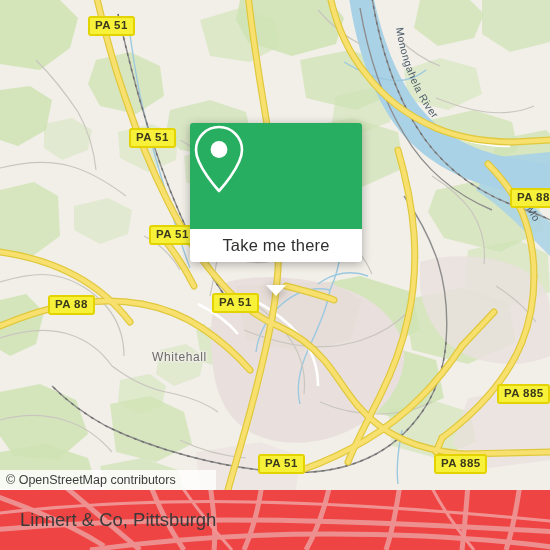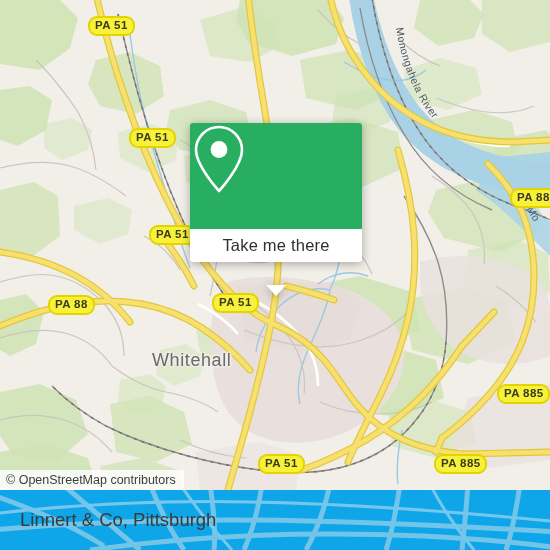--- a/index.html
+++ b/index.html
@@ -12,37 +12,37 @@
 
   
   #map{position:absolute;left:0;top:0;width:550px;height:490px;overflow:hidden;background:#f2efe9;}
   #map svg{position:absolute;left:0;top:0;}
 
   
   .shield{
     position:absolute;
     background:#f7f13a;
     border:2px solid #e3d400;
-    border-radius:9px;
+    border-radius:3px;
     color:#3a3a1c;
     font-size:11.5px;
     font-weight:bold;
     letter-spacing:.4px;
     padding:1px 5px 2px 5px;
     line-height:13px;
     white-space:nowrap;
     box-sizing:border-box;
     text-shadow:0 0 2px #f7f13a;
   }
 
   
   .place-label{
     position:absolute;
     color:#6a6a6a;
-    font-size:18px;
+    font-size:12px;
     letter-spacing:.6px;
     white-space:nowrap;
     text-shadow:
        1px 0 2px #f2efe9,-1px 0 2px #f2efe9,
        0 1px 2px #f2efe9,0 -1px 2px #f2efe9,
        1px 1px 2px #f2efe9,-1px -1px 2px #f2efe9;
   }
 
   
   .river-text{
@@ -75,31 +75,31 @@
   #popup-tail{
     position:absolute;left:76px;top:162px;
     width:0;height:0;
     border-left:10px solid transparent;
     border-right:10px solid transparent;
     border-top:11px solid #ffffff;
   }
 
   
   #attribution{
-    position:absolute;left:0;top:470px;width:184px;height:20px;
+    position:absolute;left:0;top:470px;width:216px;height:20px;
     background:rgba(255,255,255,.80);
     display:flex;align-items:center;
     padding-left:6px;box-sizing:border-box;
     color:#3d3d3d;font-size:12.5px;white-space:nowrap;
   }
 
   
   #bottombar{
     position:absolute;left:0;top:490px;width:550px;height:60px;
-    background:#0ea5e9;overflow:hidden;
+    background:#ef4444;overflow:hidden;
   }
   #bottombar-ghost{position:absolute;left:0;top:0;opacity:.45;}
   #bottom-title{
     position:absolute;left:20px;top:50%;transform:translateY(-50%);
     color:#3a3a3a;font-size:18.5px;white-space:nowrap;
   }
   #moovit-logo{
     position:absolute;right:14px;top:50%;transform:translateY(-50%);
     display:flex;align-items:center;gap:2px;
   }

